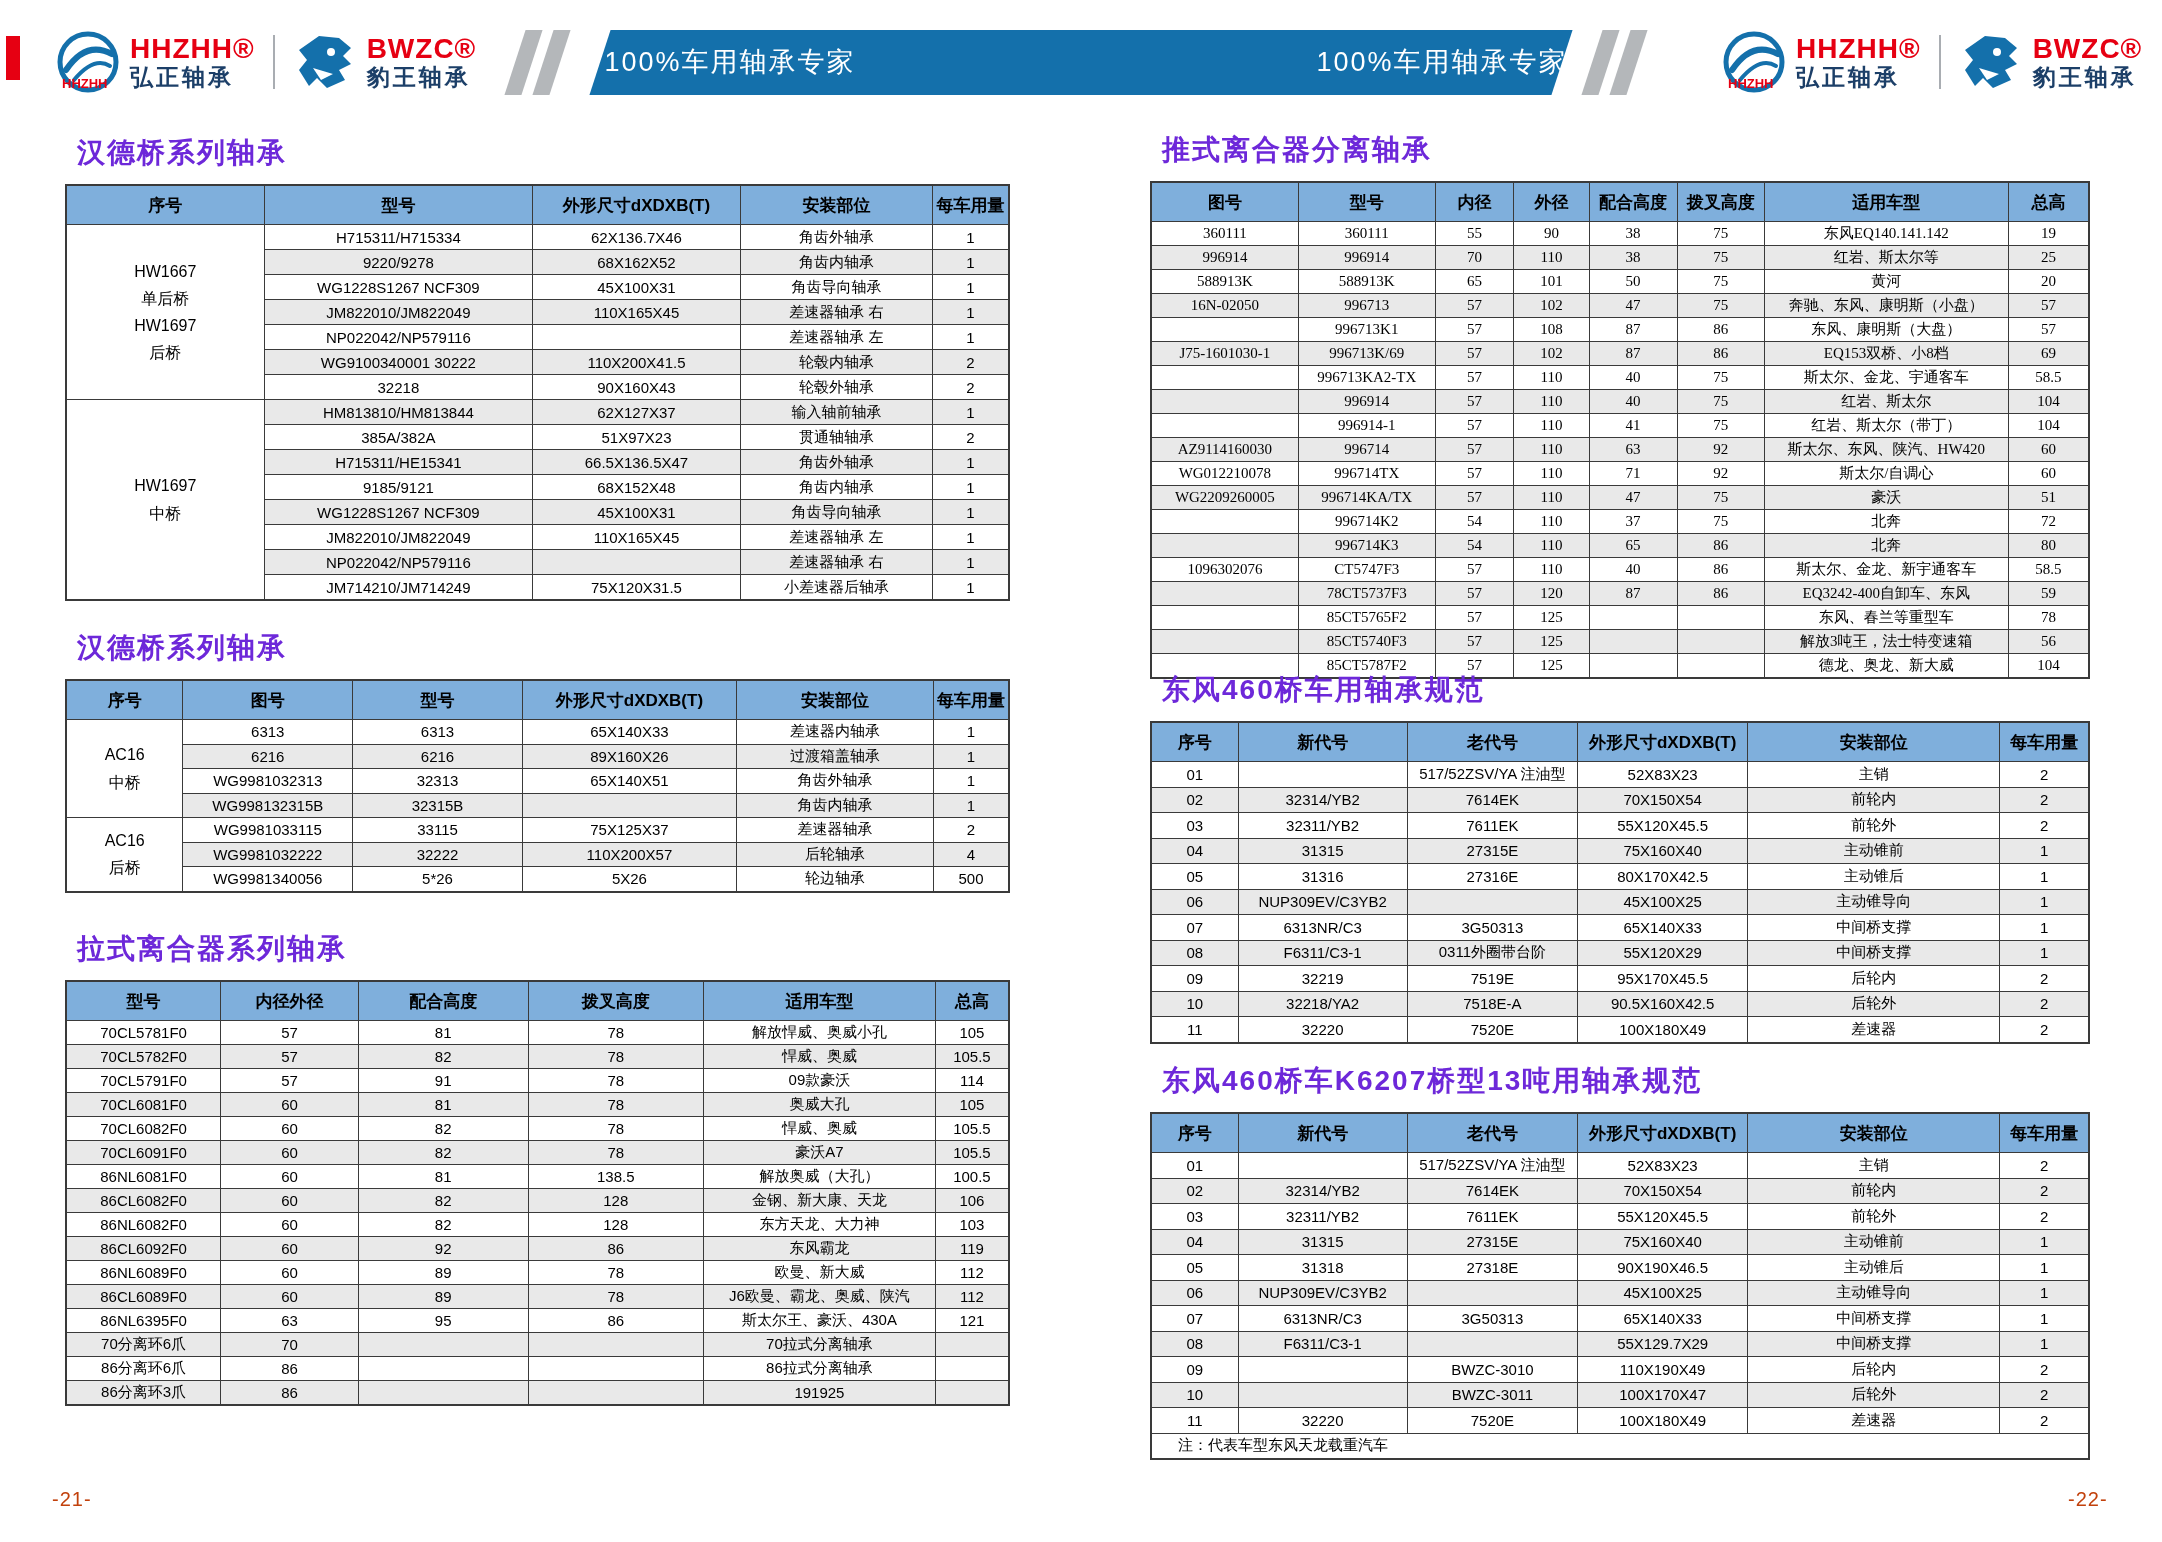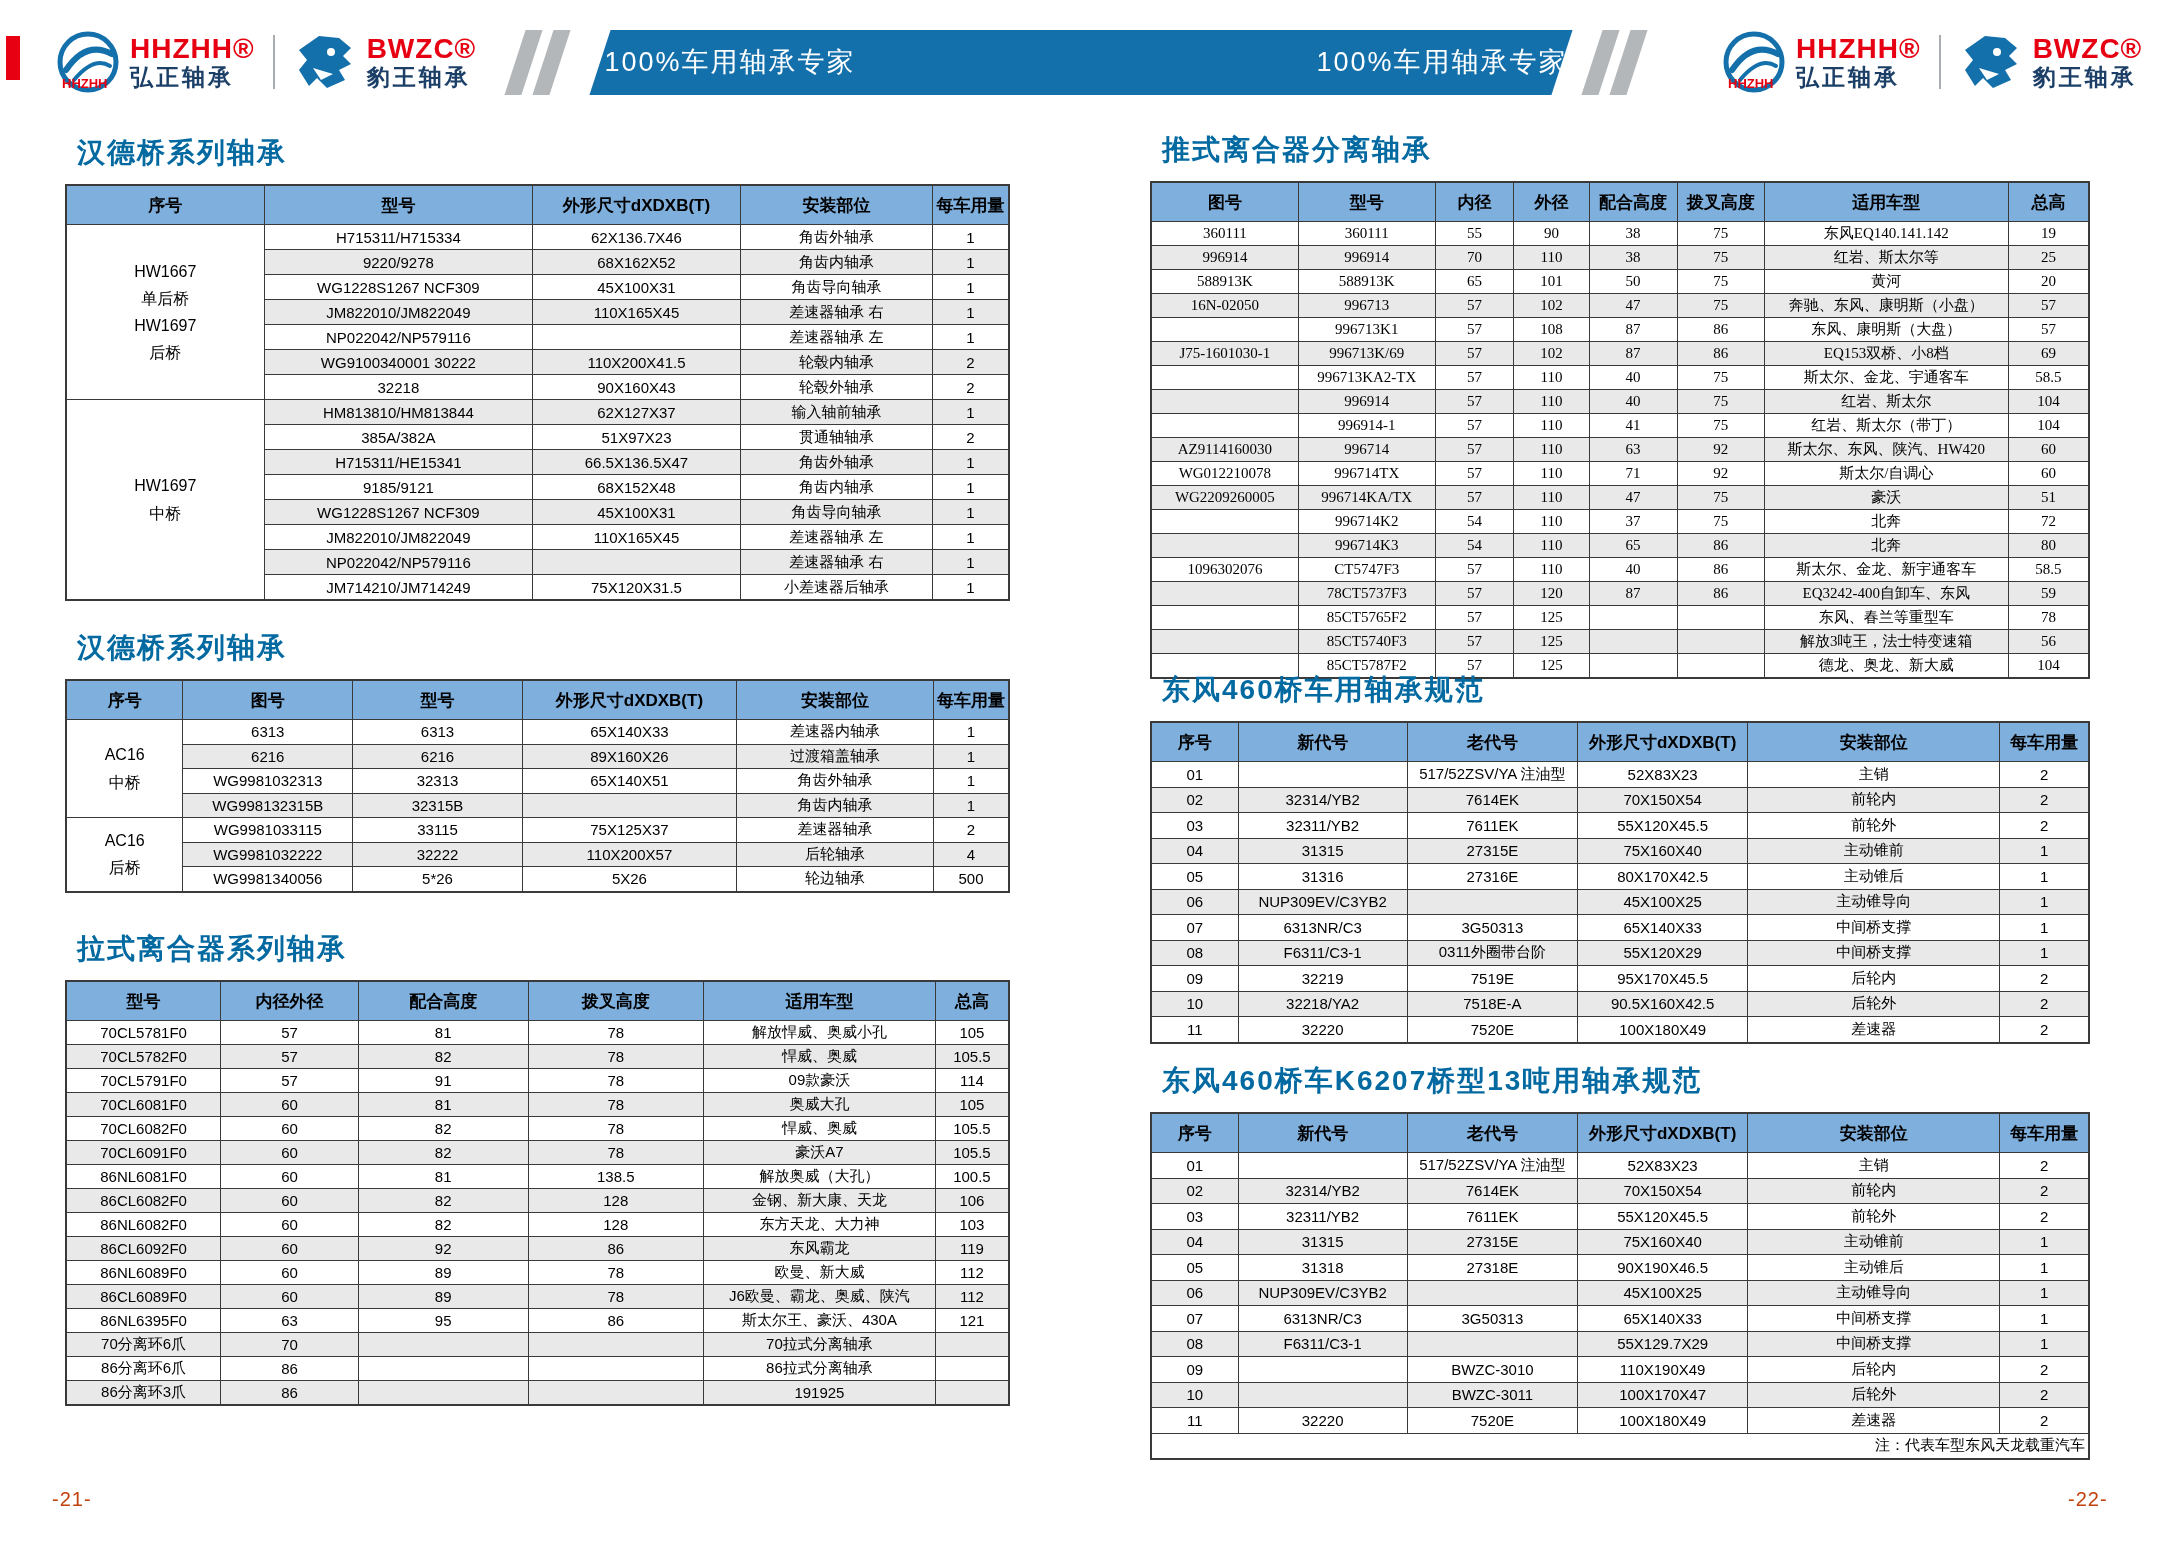--- a/index.html
+++ b/index.html
@@ -20,36 +20,36 @@
   #banner-main{left:600px;width:962px;}
   .stripe{position:absolute;top:30px;height:65px;width:17px;background:#b4b7ba;transform:skewX(-18deg);}
   #stripe-l1{left:515px;} #stripe-l2{left:543px;}
   #stripe-r1{left:1592px;} #stripe-r2{left:1620px;}
   .banner-text{position:absolute;top:30px;height:65px;line-height:65px;width:460px;
                text-align:center;color:#fff;font-size:27px;letter-spacing:2px;}
   #bt1{left:500px;} #bt2{left:1212px;}
 
   
   .sec{position:absolute;}
-  .sec h2{margin:0 0 12px 12px;font-size:28px;font-weight:900;color:#0369a1;letter-spacing:2px;}
+  .sec h2{margin:0 0 12px 12px;font-size:28px;font-weight:900;color:#6d28d9;letter-spacing:2px;}
   #s1{left:65px;top:134px;width:945px;--rh:24px;}
   #s2{left:65px;top:629px;width:945px;--rh:23.5px;}
   #s3{left:65px;top:930px;width:945px;--rh:23px;}
   #s4{left:1150px;top:131px;width:940px;font-family:Liberation Serif, serif;--rh:23px;}
   #s5{left:1150px;top:671px;width:940px;--rh:24.5px;}
   #s6{left:1150px;top:1062px;width:940px;--rh:24.5px;}
 
   table.cat{width:100%;border-collapse:collapse;table-layout:fixed;border:2px solid #3a3a3a;}
   table.cat th{background:var(--thblue);border:1px solid #3a3a3a;height:38px;
                font-size:17px;font-weight:700;padding:0 2px;overflow:hidden;white-space:nowrap;}
   table.cat td{border:1px solid #3a3a3a;height:var(--rh);font-size:15px;text-align:center;
                padding:0 3px;white-space:nowrap;overflow:hidden;background:#fff;}
   table.cat tbody tr:nth-child(even) td{background:#e9e9e9;}
   table.cat td.group{white-space:pre-line;font-size:16px;line-height:1.7;background:#fff !important;}
-  table.cat td.note{text-align:right;padding-left:12px;background:#fff !important;}
+  table.cat td.note{text-align:left;padding-left:26px;background:#fff !important;}
 
   .pagenum{position:absolute;top:1488px;font-size:20px;color:#c2410c;letter-spacing:1px;}
   #pn-left{left:52px;} #pn-right{left:2068px;}
 </style>
 </head>
 <body>
 
 <div id="canvas">
 
   <div class="red-tab"></div>

